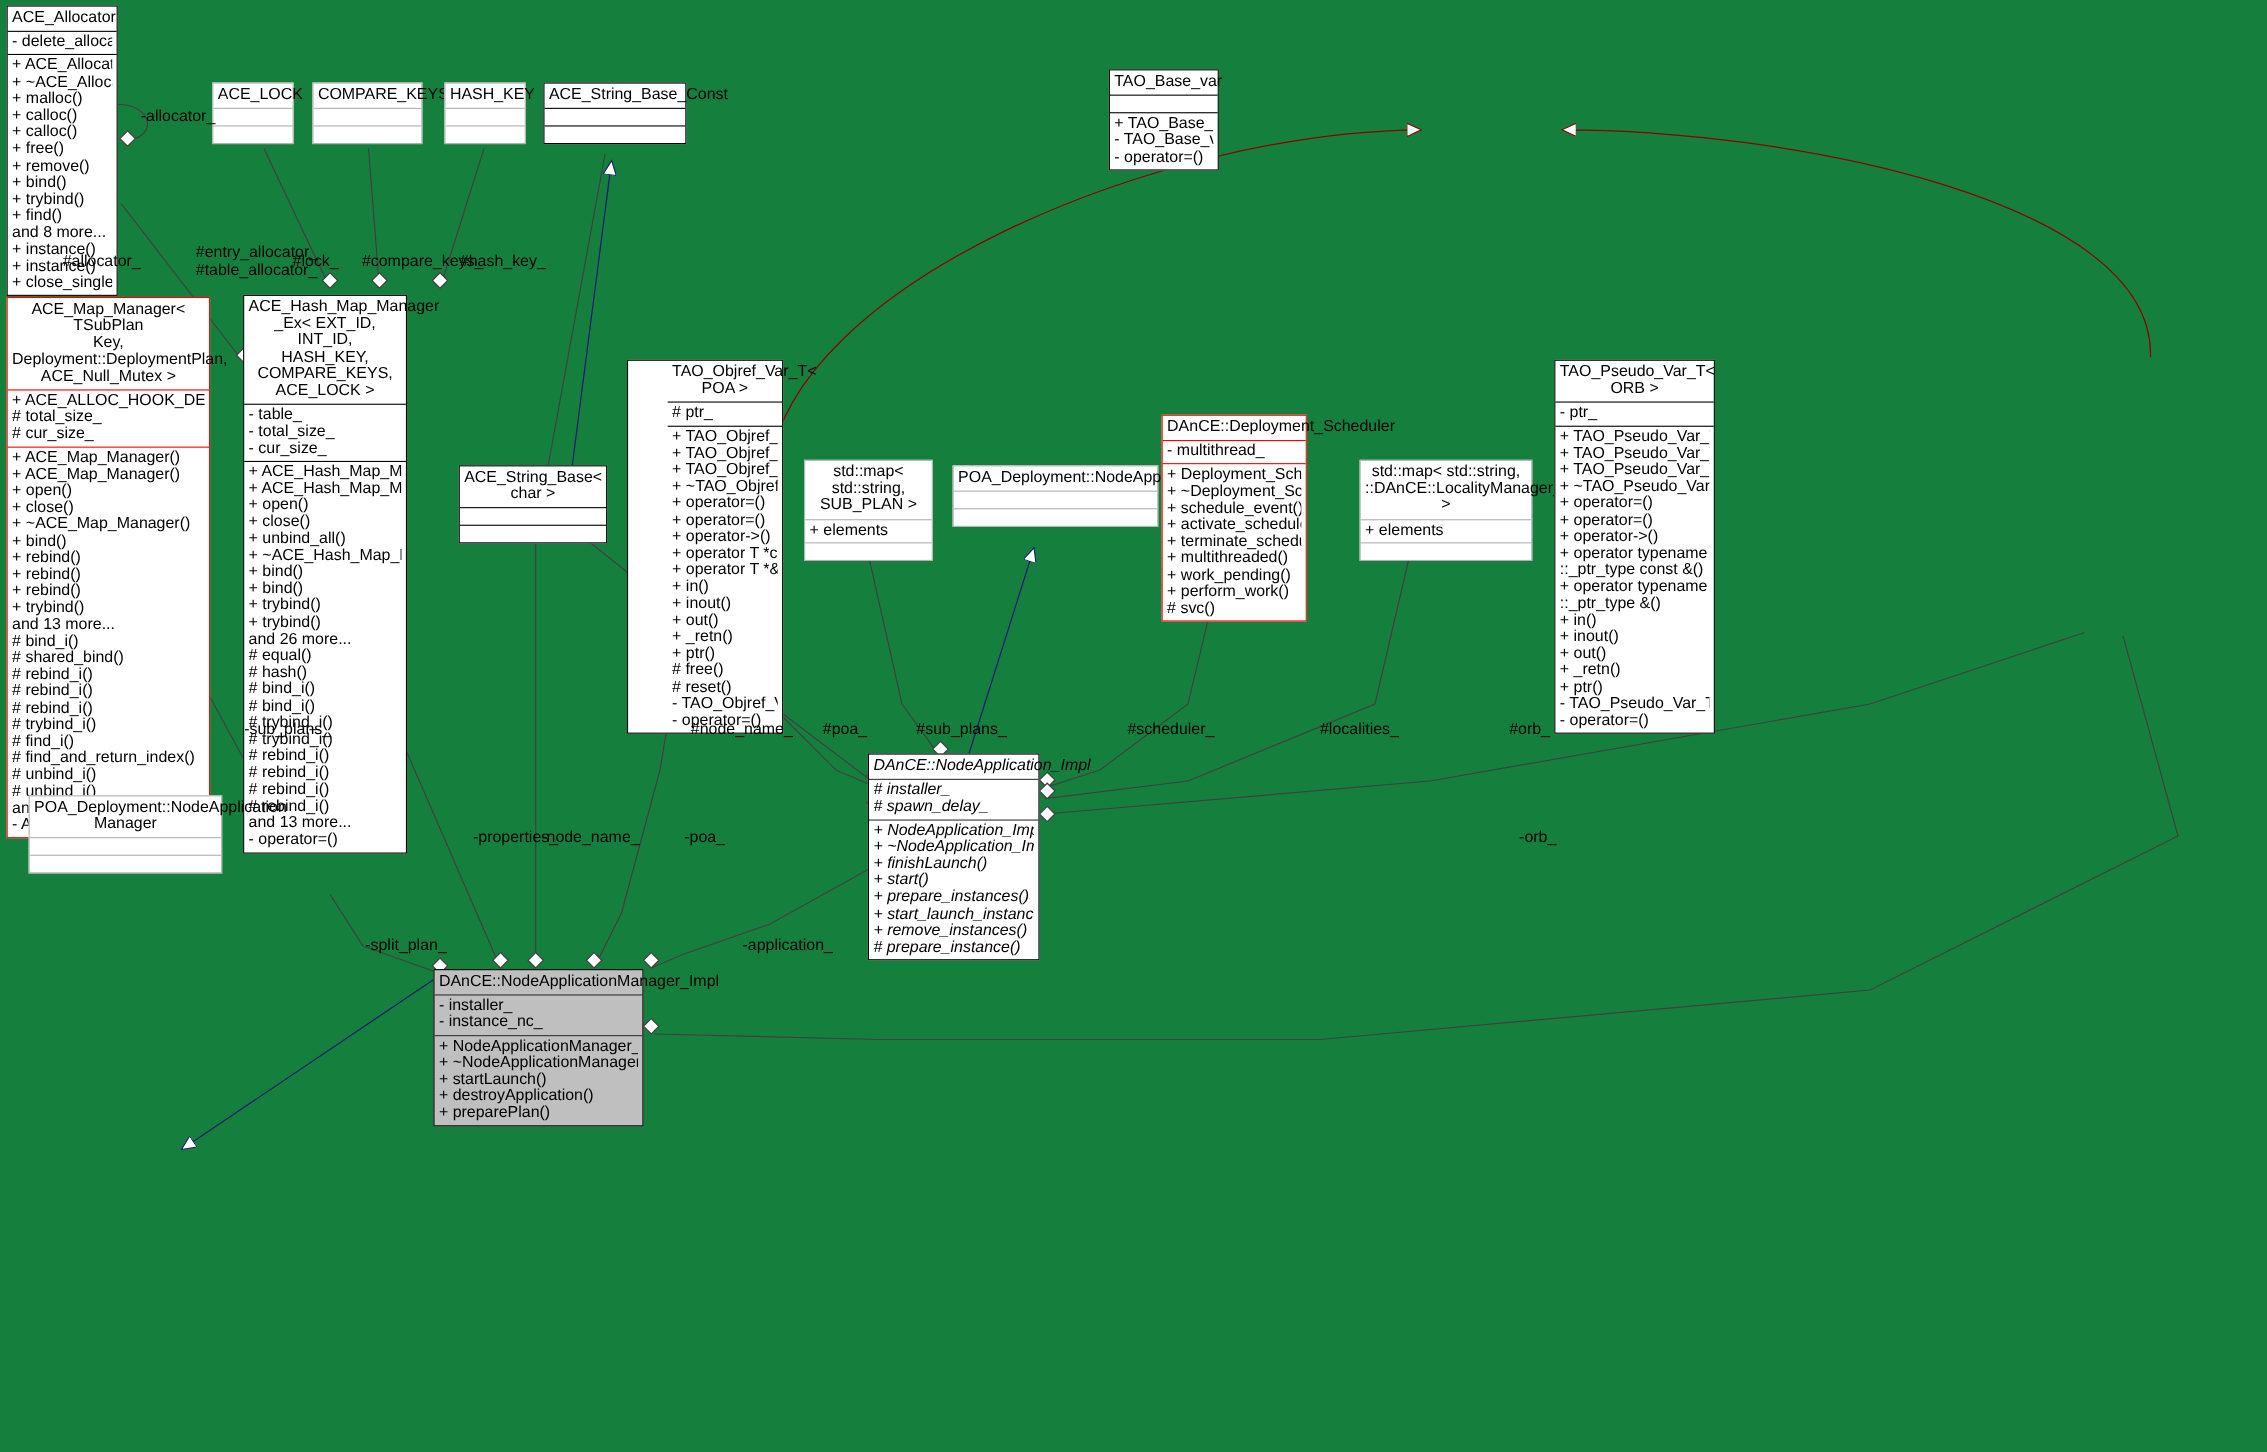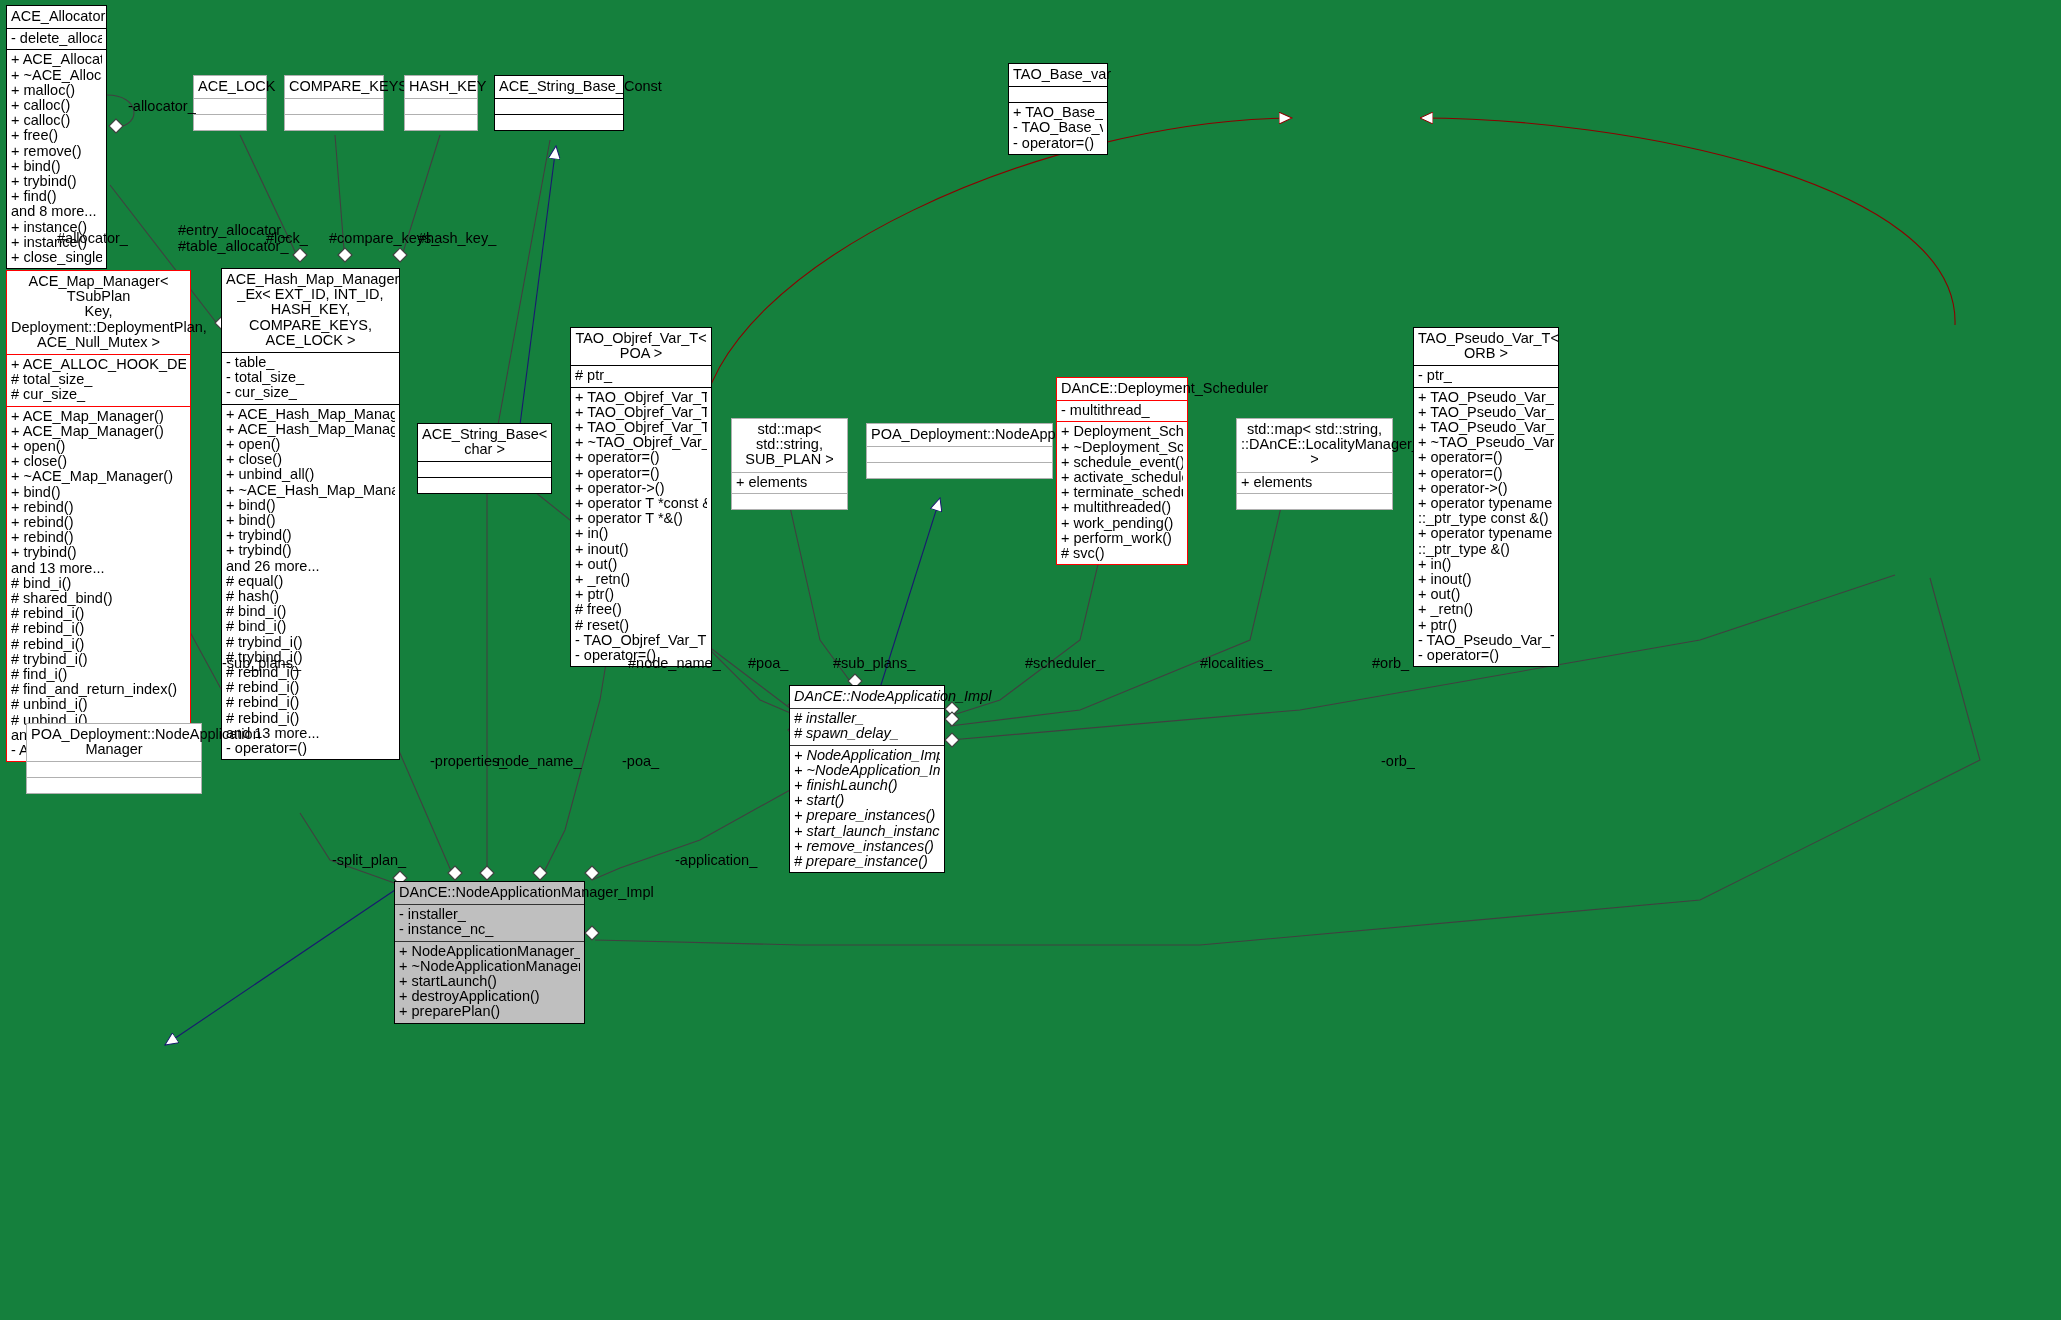--- a/index.html
+++ b/index.html
@@ -265,21 +265,21 @@
       <div class="row"># trybind_i()</div>
       <div class="row"># find_i()</div>
       <div class="row"># find_and_return_index()</div>
       <div class="row"># unbind_i()</div>
       <div class="row"># unbind_i()</div>
       <div class="row">and 13 more...</div>
       <div class="row">- ACE_Map_Manager()</div>
     </div>
   </div>
 
-  <div class="uml" style="left:221px; top:268px; width:179px;">
+  <div class="uml" style="left:221px; top:268px; width:149px;">
     <div class="sec title">ACE_Hash_Map_Manager
 _Ex&lt; EXT_ID, INT_ID,
 HASH_KEY, COMPARE_KEYS,
 ACE_LOCK &gt;</div>
     <div class="sec">
       <div class="row">- table_</div>
       <div class="row">- total_size_</div>
       <div class="row">- cur_size_</div>
     </div>
     <div class="sec">
@@ -308,21 +308,21 @@
       <div class="row">- operator=()</div>
     </div>
   </div>
 
   <div class="uml" style="left:417px; top:423px; width:135px;">
     <div class="sec title">ACE_String_Base&lt; char &gt;</div>
     <div class="sec empty-row"></div>
     <div class="sec empty-row"></div>
   </div>
 
-  <div class="uml" style="left:570px; top:327px; width:142px;">
+  <div class="uml" style="left:570px; top:327px; width:142px;padding-left:36px;">
     <div class="sec title">TAO_Objref_Var_T&lt; POA &gt;</div>
     <div class="sec">
       <div class="row"># ptr_</div>
     </div>
     <div class="sec">
       <div class="row">+ TAO_Objref_Var_T()</div>
       <div class="row">+ TAO_Objref_Var_T()</div>
       <div class="row">+ TAO_Objref_Var_T()</div>
       <div class="row">+ ~TAO_Objref_Var_T()</div>
       <div class="row">+ operator=()</div>

